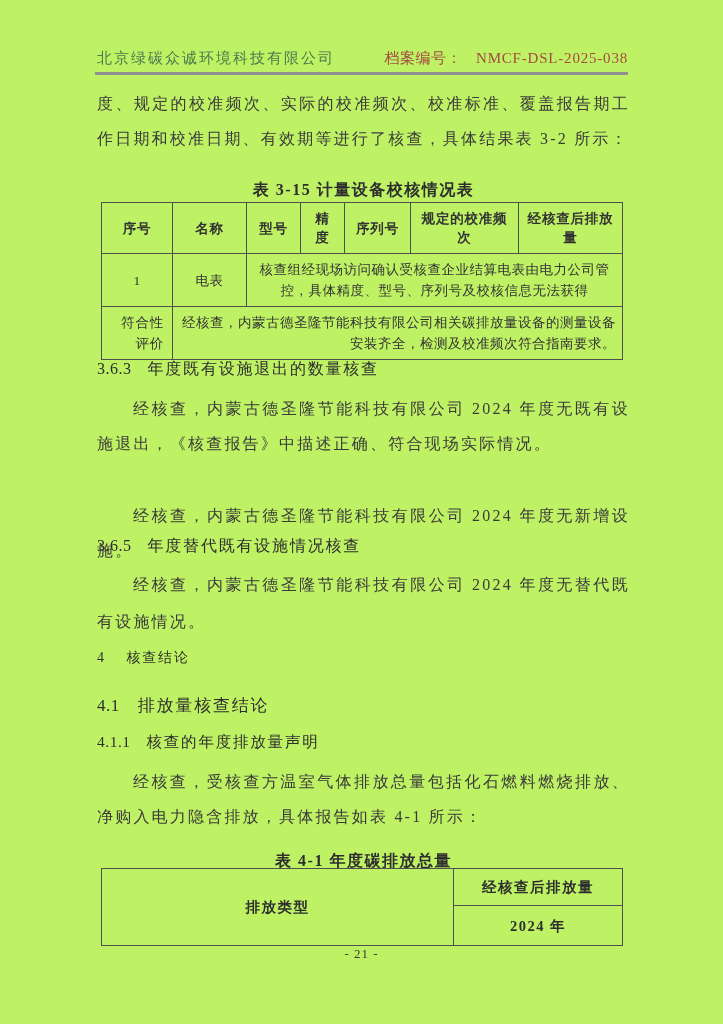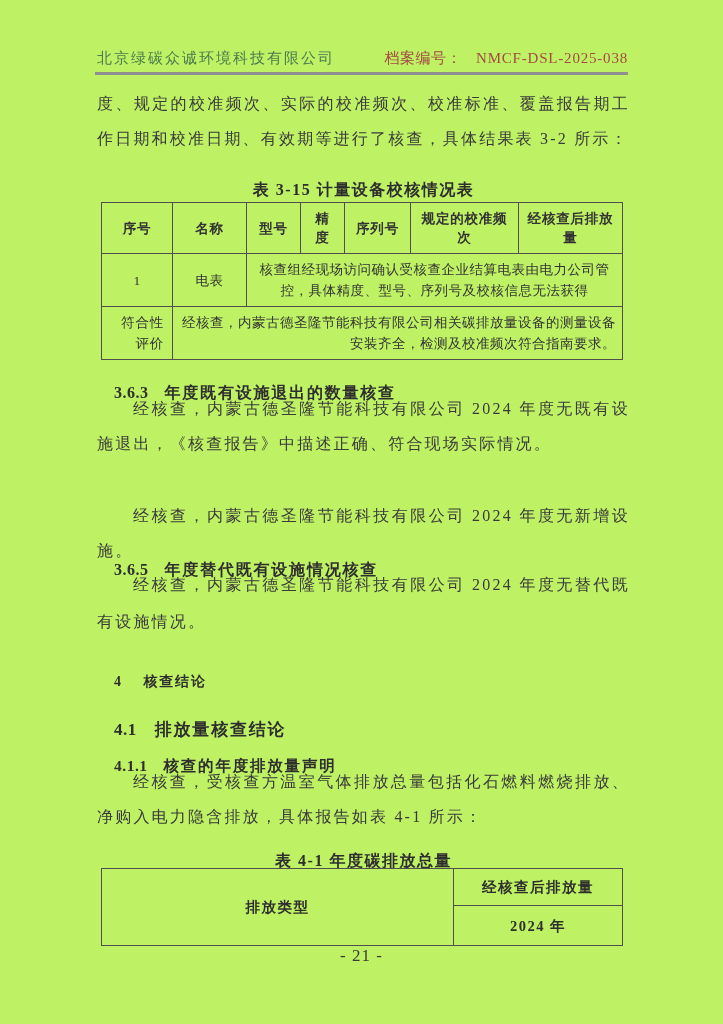--- a/index.html
+++ b/index.html
@@ -38,22 +38,22 @@
   }
   .para.indent { text-indent: 36px; }
   .p-intro { top: 86px; }
   .p-363 { top: 391px; }
   .p-364 { top: 498px; }
   .p-365 { top: 566px; line-height: 37px; }
   .p-411 { top: 764px; }
 
   
   .heading {
-    position: absolute; left: 114px; width: 533px;
-    font-weight: bold; color: #2e2e2e; letter-spacing: 1.8px; margin-top: 24px;
+    position: absolute; left: 97px; width: 533px;
+    font-weight: normal; color: #2e2e2e; letter-spacing: 1.8px;
   }
   .heading .num { letter-spacing: 0.5px; margin-right: 16px; }
   .h-363 { top: 359px; font-size: 16px; }
   .h-364 { top: 466px; font-size: 16px; }
   .h-365 { top: 536px; font-size: 16px; }
   .h-4   { top: 649px; font-size: 14px; }
   .h-4 .num { margin-right: 22px; }
   .h-41  { top: 694px; font-size: 17px; }
   .h-41 .num { margin-right: 18px; }
   .h-411 { top: 732px; font-size: 15.5px; }
@@ -95,21 +95,21 @@
   .t41 td {
     font-weight: bold; letter-spacing: 1.5px; line-height: 20px;
     padding: 2px 6px; color: #2e2e2e;
   }
   .t41 .row-top td { height: 32px; }
   .t41 .row-bot td { height: 35px; }
 
   
   .footer {
     position: absolute; top: 946px; left: 0; width: 723px;
-    text-align: center; font-size: 17px; letter-spacing: 1px; color: #3a3a3a;
+    text-align: center; font-size: 13px; letter-spacing: 1px; color: #3a3a3a;
   }
 </style>
 </head>
 <body>
 
 <div class="page">
 
   <div class="header-left">北京绿碳众诚环境科技有限公司</div>
   <div class="header-right">
     <span>档案编号：</span><span class="num">NMCF-DSL-2025-038</span>

